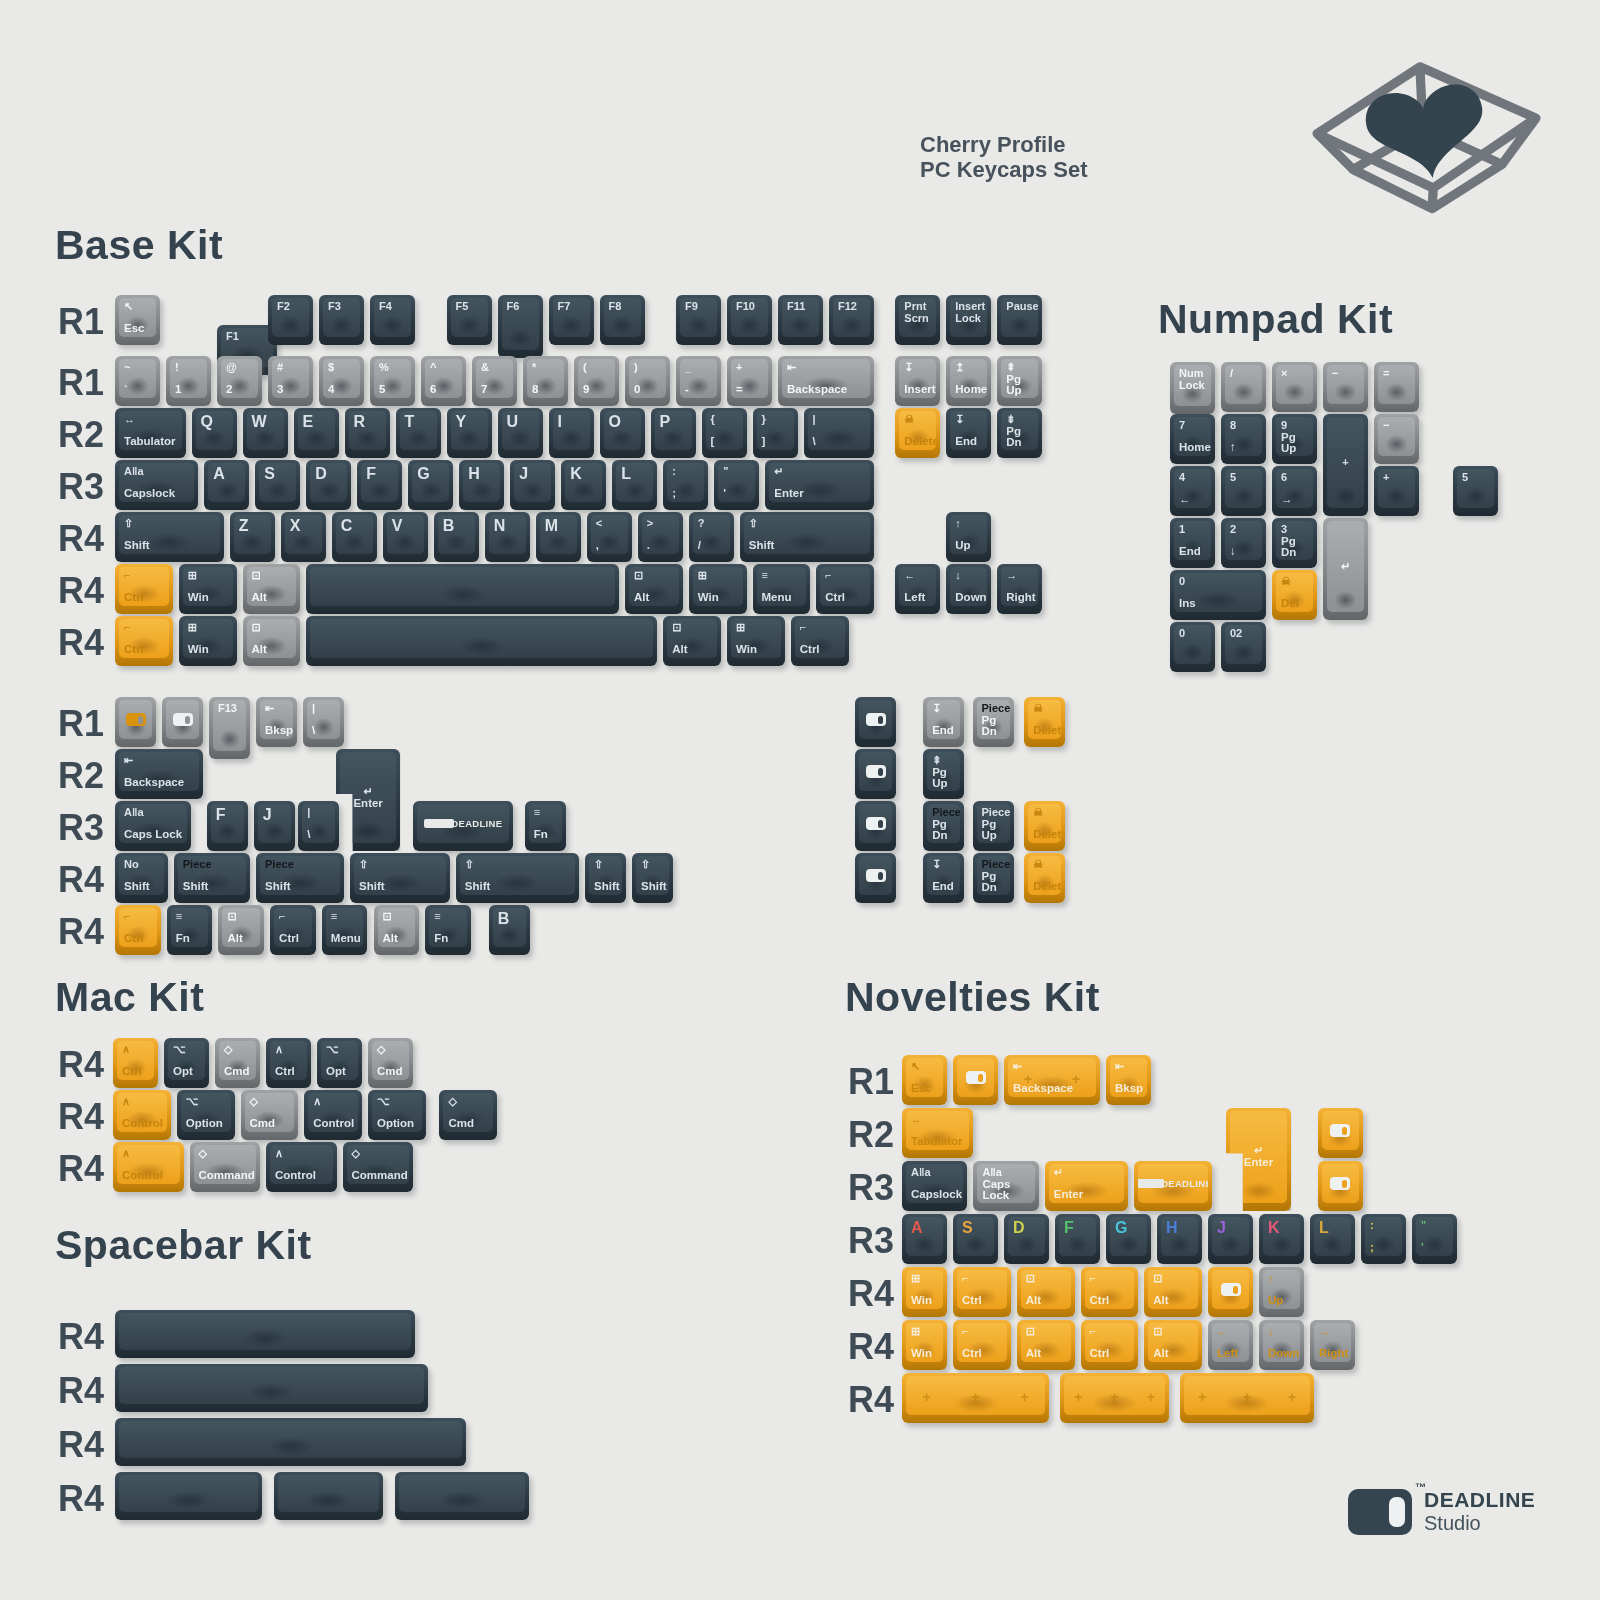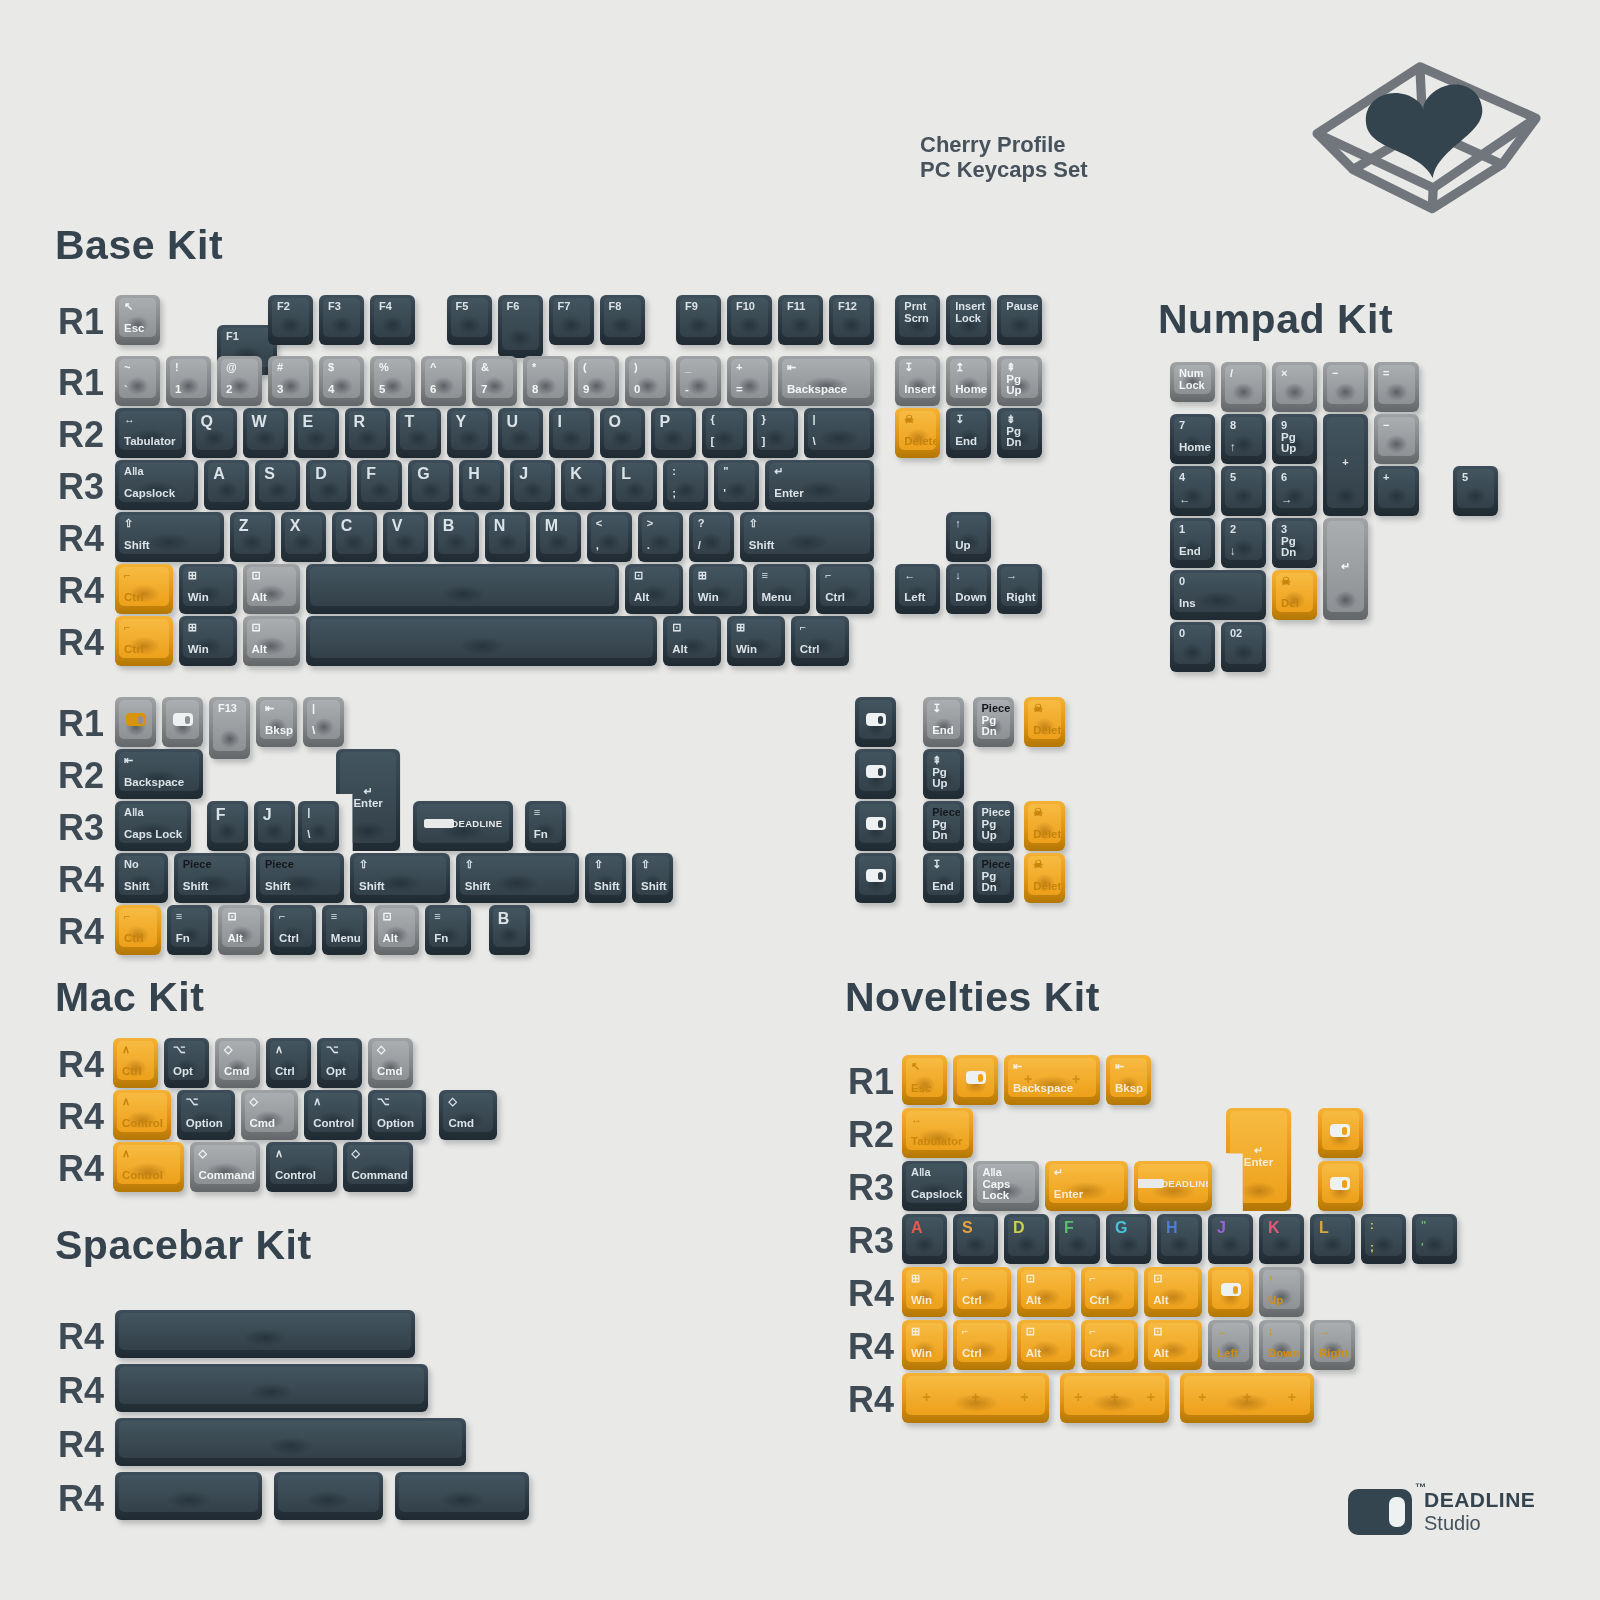--- a/index.html
+++ b/index.html
@@ -606,21 +606,21 @@
           <div class="bl">Win</div>
         </div>
       </div>
       <div class="key d" style="left: 790.75px; top: 616px; width: 57.75px; height: 50px;">
         <div class="kt">
           <div class="tl">⌐</div>
           <div class="bl">Ctrl</div>
         </div>
       </div>
       <div class="kit-heading" style="left: 1158px; top: 296px;">Numpad Kit</div>
-      <div class="key g" style="left: 1170px; top: 362px; width: 45px; height: 40px;">
+      <div class="key g" style="left: 1170px; top: 362px; width: 45px; height: 52px;">
         <div class="kt">
           <div class="tl">Num
 Lock</div>
         </div>
       </div>
       <div class="key g" style="left: 1221px; top: 362px; width: 45px; height: 50px;">
         <div class="kt">
           <div class="tl">/</div>
         </div>
       </div>

